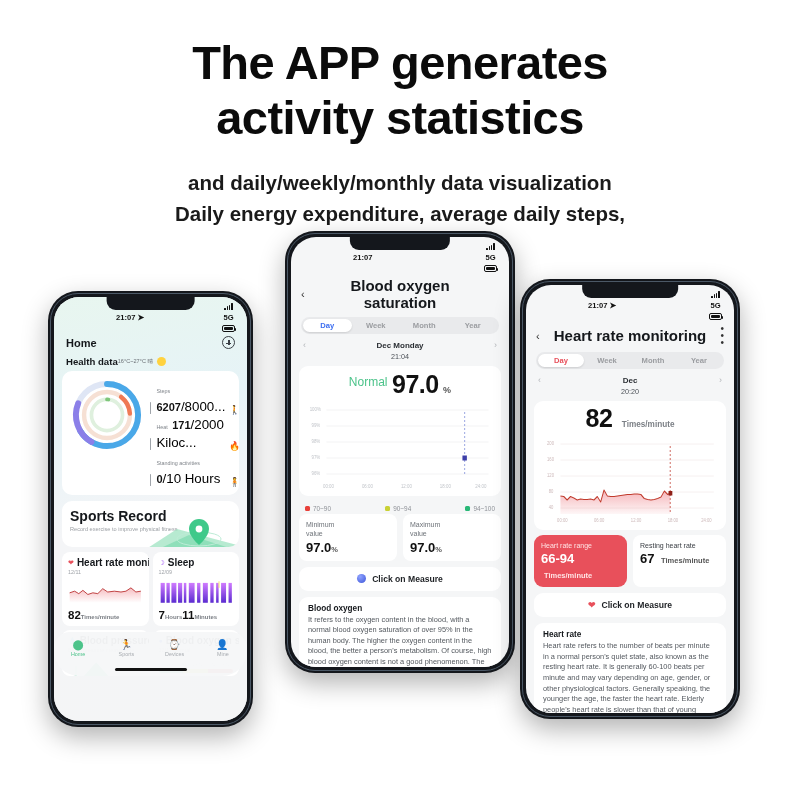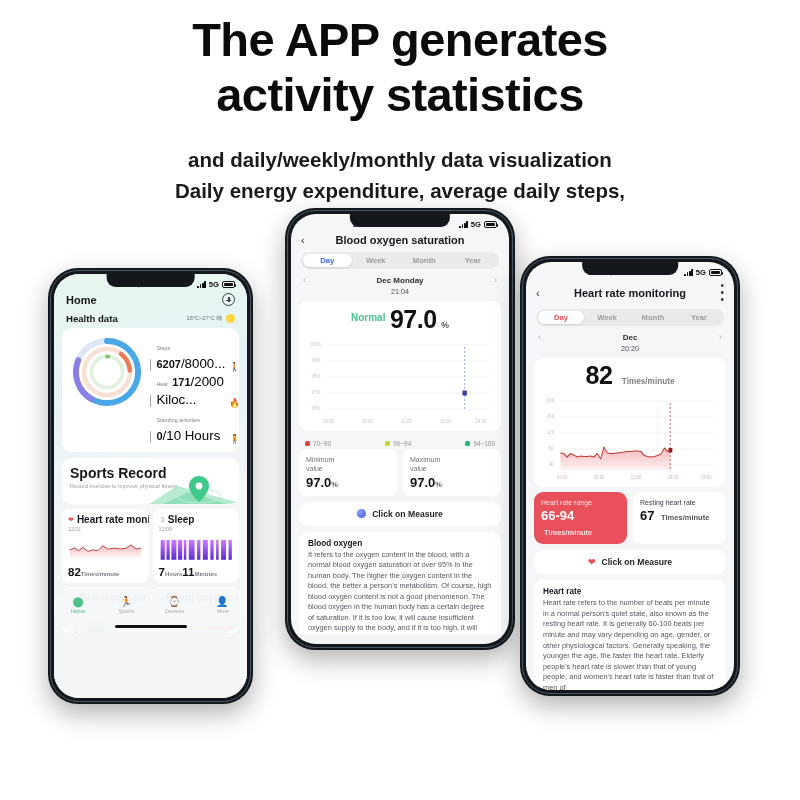--- a/index.html
+++ b/index.html
@@ -5,21 +5,21 @@
   * { box-sizing: border-box; margin: 0; padding: 0; }
   html, body { width: 800px; height: 800px; }
   body {
     font-family: "Liberation Sans", sans-serif;
     background: #ffffff;
     position: relative;
     overflow: hidden;
   }
 
   
-  .hero { text-align: center; padding-top: 13px; }
+  .hero { text-align: center; padding-top: 36px; }
   .hero h1 {
     font-family: "Liberation Sans", sans-serif;
     font-size: 47px;
     font-weight: 700;
     line-height: 1.16;
     color: #0b0b0b;
     letter-spacing: -0.6px;
   }
   .hero .sub {
     margin-top: 22px;
@@ -71,38 +71,38 @@
   #phone-right  { left: 520px; top: 50px;  width: 220px; height: 440px; }
 
   
   .statusbar {
     display: flex; align-items: center; justify-content: space-between;
     padding: 6px 12px 2px 14px;
     font-size: 7.6px; font-weight: 700; color: #111;
     position: relative; z-index: 10;
   }
   .sb-left { display: flex; gap: 2px; padding-left: 48px; }
-  .sb-right { display: flex; align-items: center; gap: 3px; }
+  .sb-right { display: flex; align-items: center; gap: 3px; flex-direction: column; }
   .bars { display: flex; align-items: flex-end; gap: 0.8px; height: 7px; }
   .bars i { display: block; width: 1.5px; background: #111; border-radius: .5px; }
   .bars i:nth-child(1){height:2.5px}.bars i:nth-child(2){height:4px}
   .bars i:nth-child(3){height:5.5px}.bars i:nth-child(4){height:7px}
   .batt { width: 13px; height: 7px; border: 1px solid #111; border-radius: 2px; position: relative; }
   .batt::before { content:""; position:absolute; inset:1px; background:#111; border-radius:1px; }
   .batt::after { content:""; position:absolute; right:-2.4px; top:2px; width:1.4px;height:3px;background:#111;border-radius:0 1px 1px 0;}
   .loc-arrow { font-size: 8px; }
 
   
   .navbar {
     display: flex; align-items: center;
     padding: 3px 10px 6px;
     position: relative; z-index: 5;
   }
   .navbar .back { font-size: 11px; color: #333; width: 14px; }
-  .navbar .title { flex: 1; text-align: center; font-size: 11px; font-weight: 700; color: #15181c; }
+  .navbar .title { flex: 1; text-align: center; font-size: 15px; font-weight: 700; color: #15181c; }
   .navbar .dots { width: 14px; text-align: right; font-size: 10px; color: #333; letter-spacing: 0; line-height: .7; }
   .navbar .dots span { display:block; }
 
   .seg {
     display: flex; margin: 0 10px; background: #e9eaec;
     border-radius: 20px; padding: 2px; height: 17px;
   }
   .seg div {
     flex: 1; text-align: center; font-size: 7.6px; line-height: 13px;
     color: #9b9da1; border-radius: 20px; font-weight: 600;
@@ -112,21 +112,21 @@
   .daterow {
     display: flex; align-items: center; justify-content: space-between;
     padding: 6px 12px 1px; font-size: 8px; font-weight: 700; color: #2b2f34;
   }
   .daterow .chev { color: #b3b6ba; font-size: 9px; font-weight: 400; }
   .subtime { text-align:center; font-size: 7.2px; color: #4b5057; margin-top: 1px; }
 
   .card { background:#fff; border-radius: 9px; margin: 5px 8px; padding: 6px 8px; }
 
   .bigval { text-align: center; padding: 1px 0 3px; }
-  .bigval .normal { font-size: 10px; font-weight: 700; vertical-align: 7px; }
+  .bigval .normal { font-size: 12px; font-weight: 400; vertical-align: 7px; }
   .bigval .num { font-size: 25px; font-weight: 700; color: #111; letter-spacing: -0.5px; }
   .bigval .unit { font-size: 9px; color: #555; font-weight: 600; }
   .bigval .unit2 { font-size: 8.2px; color: #7b7f85; font-weight: 600; margin-left: 5px; }
 
   .chartwrap { position: relative; height: 92px; margin: 0 2px; }
   .chartwrap svg { width: 100%; height: 100%; display: block; }
 
   .legend { display:flex; justify-content: space-between; padding: 4px 14px 2px; }
   .legend div { display:flex; align-items:center; gap:3px; font-size:6.4px; color:#8e9197; }
   .legend i { width: 5px; height: 5px; border-radius: 1.5px; display:block; }
@@ -154,21 +154,21 @@
     position:absolute; inset:0;
     background: linear-gradient(168deg, #e8f6ef 0%, #e6f3f7 28%, #f4f5f7 52%, #f4f5f6 100%);
   }
   .home-inner { position:relative; z-index: 3; }
   .home-head { display:flex; align-items:center; justify-content:space-between; padding: 2px 12px 4px; }
   .home-head .t { font-size: 11px; font-weight: 700; color:#15181c; }
   .plus { width:13px;height:13px;border-radius:50%;border:1.2px solid #3a3f45; position:relative; }
   .plus::before,.plus::after{content:"";position:absolute;background:#3a3f45;}
   .plus::before{left:3px;right:3px;top:5.4px;height:1.2px;}
   .plus::after{top:3px;bottom:3px;left:5.4px;width:1.2px;}
-  .hd-row { display:flex; align-items:center; justify-content:space-between; padding: 3px 12px 4px;}
+  .hd-row { display:flex; align-items:center; padding: 3px 12px 4px;}
   .hd-row .t { font-size: 9.6px; font-weight: 700; color:#15181c; }
   .hd-row .w { display:flex;align-items:center;gap:4px;font-size:5.6px;color:#6b7076; }
   .sun { width:9px;height:9px;border-radius:50%;background:#ffd23f; display:block;}
 
   .ring-card { background:#fff; border-radius:10px; margin: 0 8px; padding: 7px 8px; display:flex; gap:6px; }
   .rings { width: 74px; height: 74px; flex: none; }
   .metrics { flex:1; display:flex; flex-direction:column; justify-content:space-around; padding: 1px 0;}
   .metric { display:flex; align-items:flex-end; gap:4px; }
   .metric .bar { width:1.4px; height:12px; background:#9fa4aa; border-radius:1px; margin-right:1px; margin-bottom:1px;}
   .metric .txt { flex:1; }

